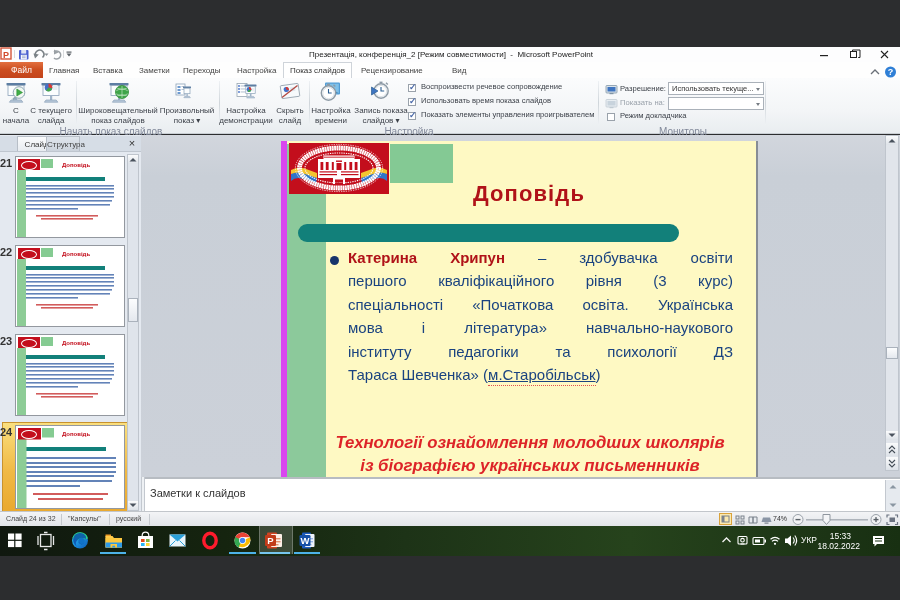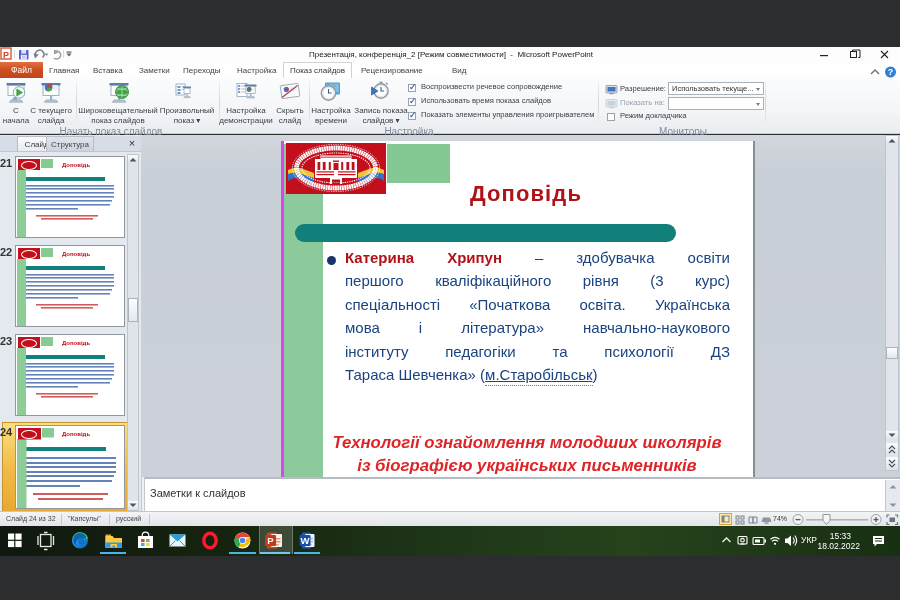--- a/index.html
+++ b/index.html
@@ -22,21 +22,21 @@
   .dd{position:absolute;width:96px;height:13px;background:#fff;border:1px solid #aab1b9;box-sizing:border-box;font-size:7.5px;color:#333;line-height:12px;padding-left:3px;}
   .dda{position:absolute;right:3px;top:5px;width:0;height:0;border-left:2.5px solid transparent;border-right:2.5px solid transparent;border-top:3.2px solid #777d84;}
   
   #panel{left:0;top:135px;width:141px;height:376px;background:#e4e9f0;}
   #paneltabs{left:0;top:1px;width:141px;height:16px;background:#d6dde6;border-bottom:1px solid #bfc6cf;box-sizing:border-box;}
   .ptab{position:absolute;top:0;height:15px;font-size:8px;color:#333;text-align:center;line-height:15px;}
   .thumbwrap{position:absolute;left:15px;width:110px;height:82px;background:#fff;border:1px solid #93989f;box-sizing:border-box;}
   .tnum{position:absolute;left:0px;width:12px;text-align:right;font-size:11px;color:#333;font-weight:bold;}
   
   #editarea{left:141px;top:135px;width:759px;height:342px;background:linear-gradient(#d2d6dd,#c9cfd7 12%,#ccd1d9);}
-  #page{left:281px;top:141px;width:469px;height:336px;background:#ffffff;border-left:3px solid #d946ef;border-right:2px solid #878d95;box-sizing:content-box;}
+  #page{left:281px;top:141px;width:469px;height:336px;background:#fef9c3;border-left:6px solid #d946ef;border-right:2px solid #878d95;box-sizing:content-box;}
   #notes{left:145px;top:477px;width:755px;height:34px;background:#fff;border-top:2px solid #b7bcc2;box-sizing:border-box;}
   
   #logo{left:2px;top:2px;width:100px;height:51px;}
   #sl-title{left:92px;top:40px;width:300px;text-align:center;font-size:22px;letter-spacing:1.1px;font-weight:bold;color:#b01218;}
   #tealbar{left:11px;top:83px;width:381px;height:18px;background:#12807a;border-radius:9px;}
   #bullet{left:43px;top:115px;width:9px;height:9px;border-radius:50%;background:#17356b;}
   #bodytext{left:61px;top:105px;width:385px;font-size:15px;color:#1a4380;}
   .jline{display:flex;justify-content:space-between;height:23.4px;line-height:23.4px;white-space:nowrap;}
   .jline .rd{color:#b01218;font-weight:bold;}
   .us{text-decoration:underline;border-bottom:1px dotted #e05050;}
@@ -234,21 +234,21 @@
     <div class="blabel" style="left:187px;top:28px;">Произвольный<br>показ ▾</div>
     <div class="blabel" style="left:246px;top:28px;">Настройка<br>демонстрации</div>
     <div class="blabel" style="left:290px;top:28px;">Скрыть<br>слайд</div>
     <div class="blabel" style="left:331px;top:28px;">Настройка<br>времени</div>
     <div class="blabel" style="left:381px;top:28px;">Запись показа<br>слайдов ▾</div>
   </div>
 
   <div class="abs" id="panel">
     <div class="abs" id="paneltabs">
       <div class="ptab" style="left:17px;width:45px;background:linear-gradient(#fafbfc,#e8ecf1);border:1px solid #b7bec7;border-bottom:none;box-sizing:border-box;">Слайды</div>
-      <div class="ptab" style="left:46px;width:48px;background:linear-gradient(#dfe5ec,#ccd3dc);border:1px solid #b7bec7;border-bottom:none;box-sizing:border-box;color:#444;">Структура</div>
+      <div class="ptab" style="left:46px;width:34px;background:linear-gradient(#dfe5ec,#ccd3dc);border:1px solid #b7bec7;border-bottom:none;box-sizing:border-box;color:#444;">Структура</div>
       <div class="ptab" style="left:124px;width:16px;color:#333;font-size:11px;">×</div>
     </div>
     <div id="thumbs">
       <div class="tnum" style="top:22px;">21</div>
       <div class="thumbwrap" style="top:21px;">
           <div class="mini"></div>
         </div>
       <div class="tnum" style="top:111px;">22</div>
       <div class="thumbwrap" style="top:110px;">
           <div class="mini"></div>

